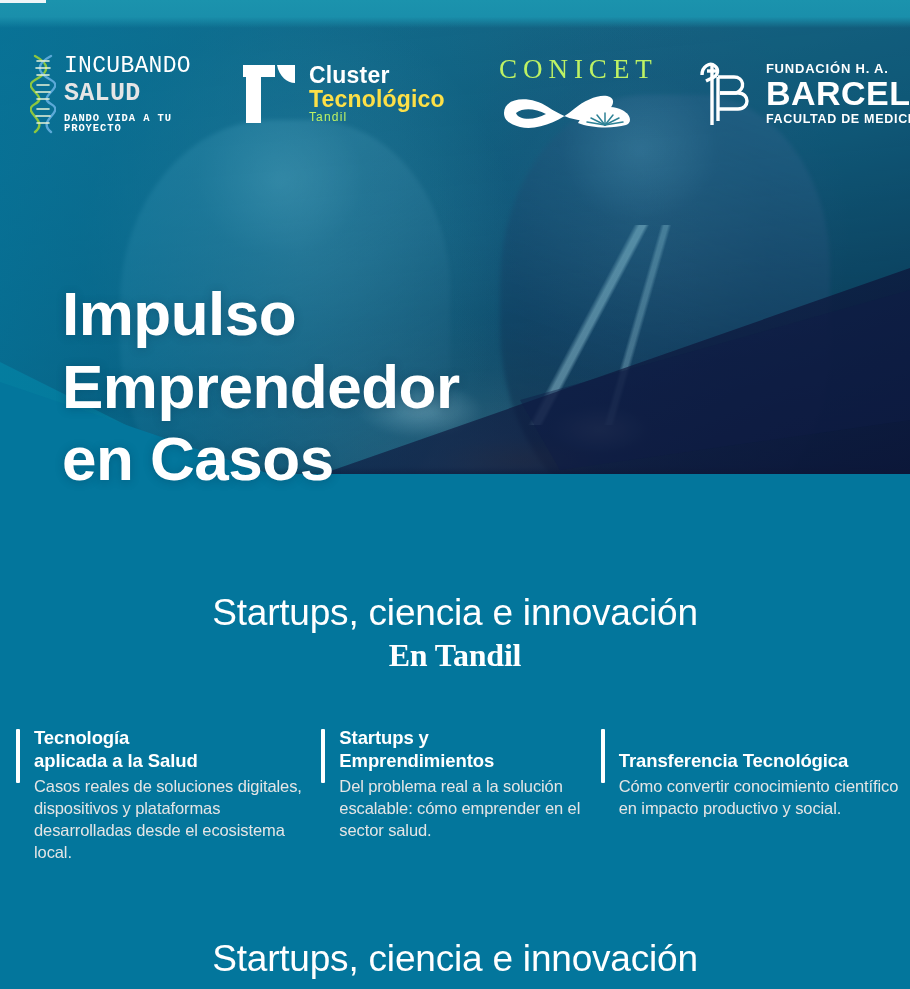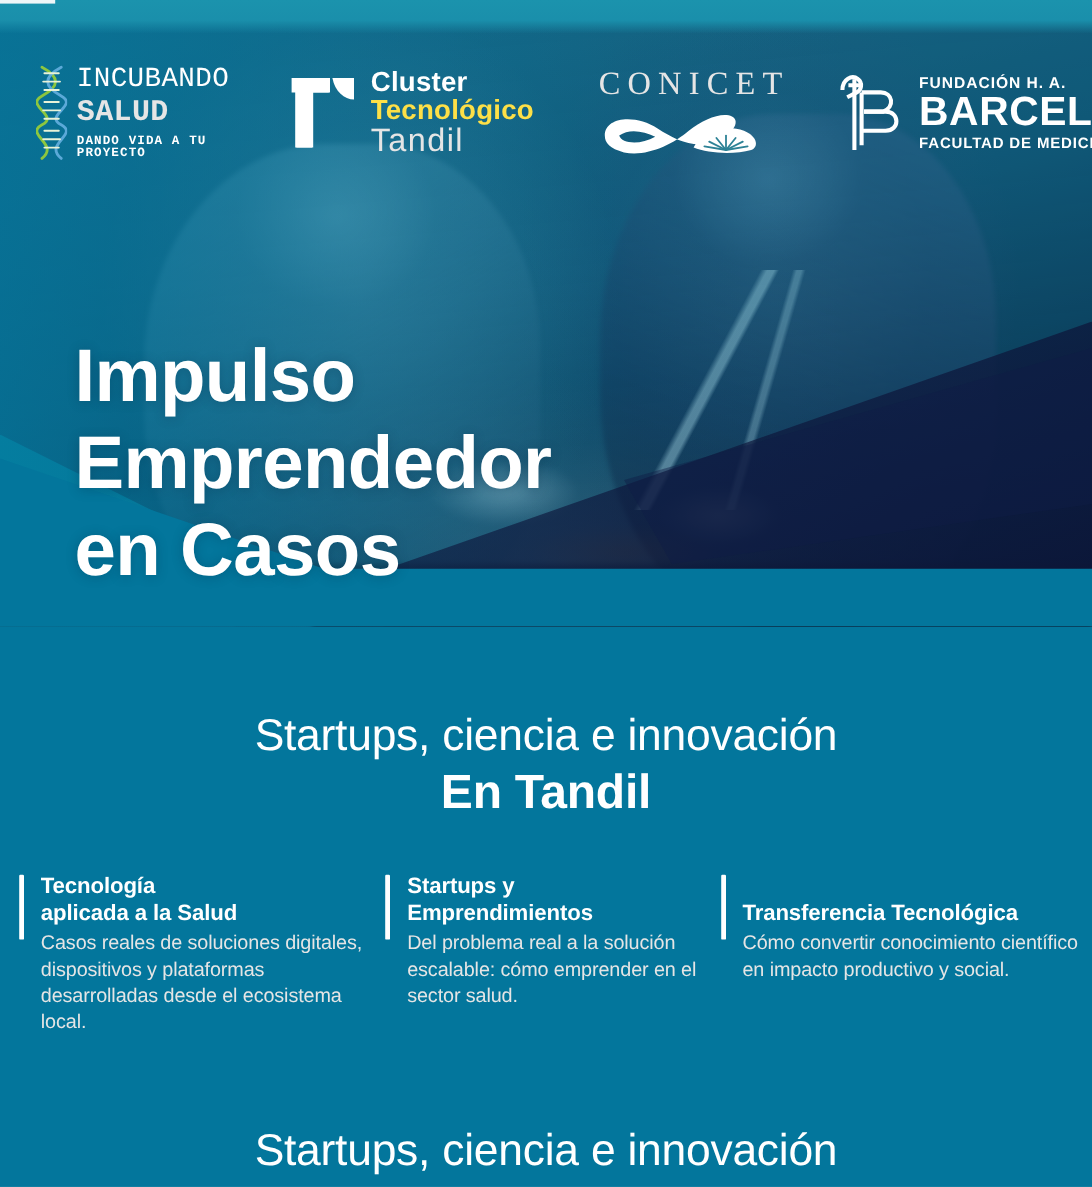--- a/index.html
+++ b/index.html
@@ -124,46 +124,46 @@
   .inc-txt { display:flex; flex-direction:column; line-height:1;font-family:Liberation Mono, monospace; }
   .inc-l1 { font-size:23px; letter-spacing:0.3px; color:#ffffff; font-weight:400; }
   .inc-l2 { font-size:25px; letter-spacing:0.3px; color:#e5e5e5; font-weight:bold; margin-top:3px; }
   .inc-l3 { font-size:10.5px; letter-spacing:0.9px; color:#ffffff; font-weight:bold; margin-top:7px; }
 
   .logo-cluster { margin-left:50px; }
   .cluster-mark { width:56px; height:62px; flex:none; margin-right:12px; }
   .cl-txt { display:flex; flex-direction:column; line-height:1.02; }
   .cl-l1 { font-size:23px; font-weight:bold; color:#ffffff; letter-spacing:0.2px; }
   .cl-l2 { font-size:23px; font-weight:bold; color:#fde047; letter-spacing:0.2px; }
-  .cl-l3 { font-size:27px; font-weight:400; color:#e5e5e5; letter-spacing:1.2px; }
+  .cl-l3 { font-size:12px; font-weight:400; color:#bef264; letter-spacing:1.2px; }
 
   .logo-conicet { margin-left:48px; flex-direction:column; align-items:center; }
   .con-txt { font-family:"Liberation Serif", serif; font-size:27px; letter-spacing:6px;
-             color:#e5e5e5; padding-left:6px; line-height:1; }
+             color:#bef264; padding-left:6px; line-height:1; }
   .con-mark { width:150px; height:46px; margin-top:4px; }
 
   .logo-barcelo { margin-left:36px; }
   .bar-mark { width:62px; height:74px; flex:none; margin-right:10px; }
   .bar-txt { display:flex; flex-direction:column; line-height:1; }
   .bar-l1 { font-size:13px; font-weight:bold; letter-spacing:0.8px; color:#ffffff; }
   .bar-l2 { font-size:34px; font-weight:bold; letter-spacing:0.5px; color:#ffffff; margin-top:1px; }
   .bar-l3 { font-size:12.5px; font-weight:bold; letter-spacing:0.7px; color:#ffffff; margin-top:3px; }
 
   
   .headline {
     position:absolute; left:62px; top:278px; z-index:14;
     color:#ffffff; font-weight:bold; font-size:62px; line-height:1.17;
     letter-spacing:-0.5px; text-shadow:0 1px 10px rgba(2,40,65,0.28);
   }
   .headline span { display:block; }
 
   
   .subtitle { position:absolute; left:0; top:590px; width:910px; text-align:center; z-index:10; }
   .sub-1 { font-size:37px; color:#ffffff; font-weight:400; letter-spacing:-0.2px; line-height:1.22; }
-  .sub-2 { font-size:40px; color:#ffffff; font-weight:bold; letter-spacing:-0.2px; line-height:1.18; margin-top:2px; }
+  .sub-2 { font-size:32px; color:#ffffff; font-weight:bold; letter-spacing:-0.2px; line-height:1.18; margin-top:2px;font-family:Liberation Serif, serif; }
 
   
   .features {
     position:absolute; left:0; top:726px; width:910px;
     display:flex; z-index:10;
   }
   .feature { position:relative; padding-left:18px; }
   .f1 { width:298px; margin-left:16px; }
   .f2 { width:272px; margin-left:8px; }
   .f3 { width:310px; margin-left:8px; }

